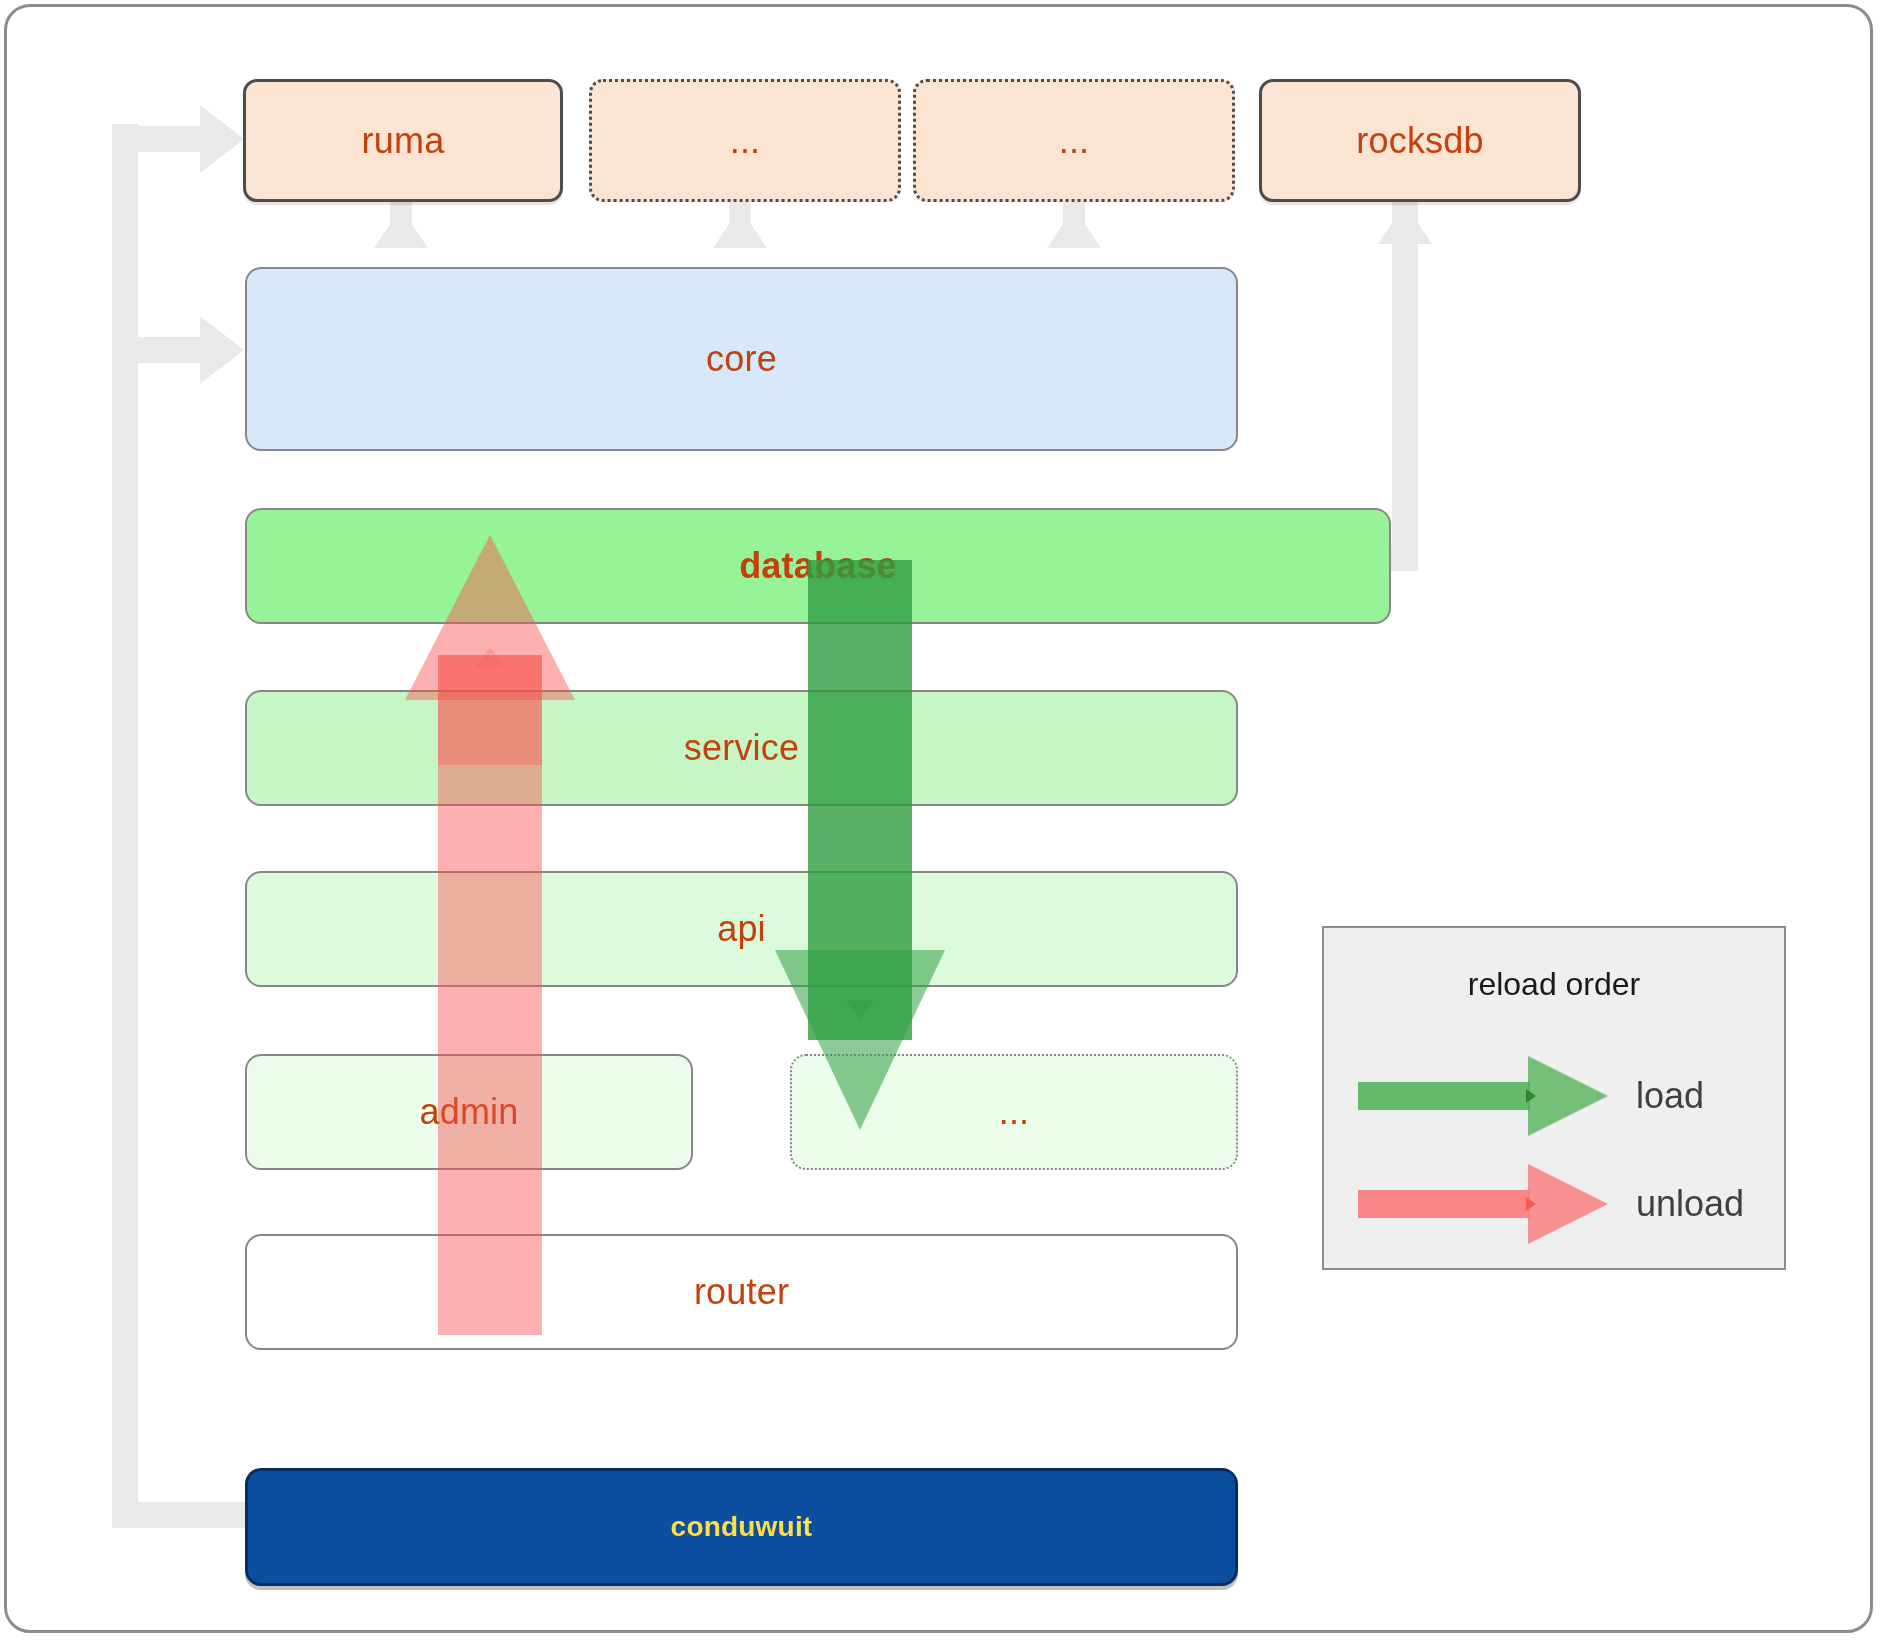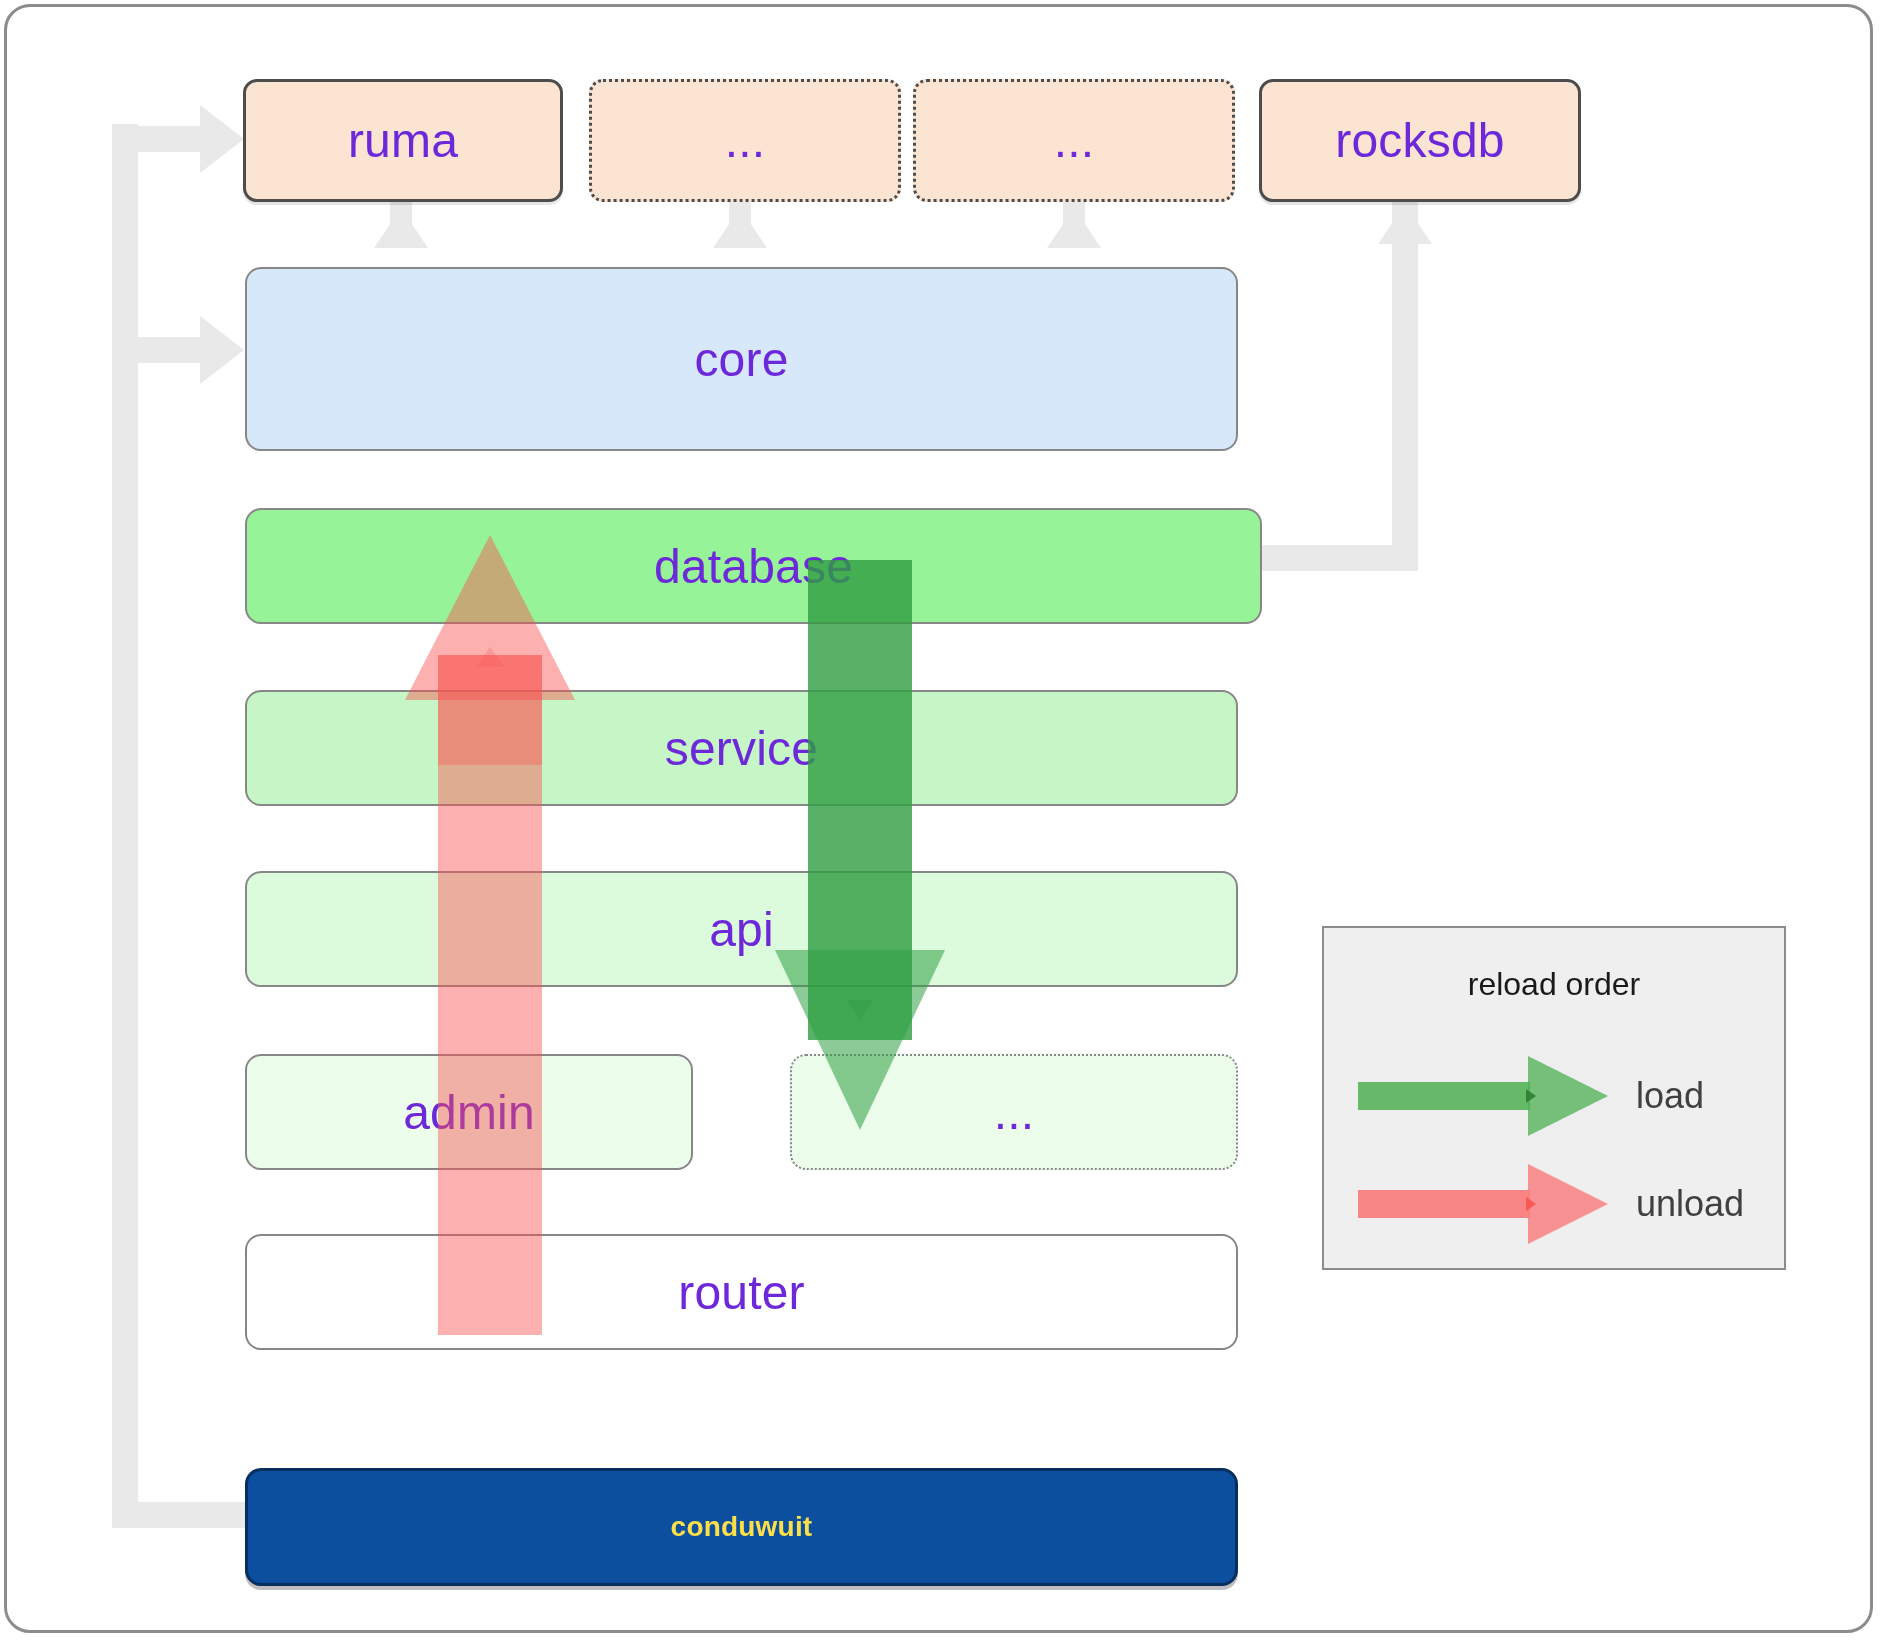--- a/index.html
+++ b/index.html
@@ -15,22 +15,22 @@
     width:1869px;height:1629px;
     border:3px solid #8c8c8c;
     border-radius:26px;
     box-sizing:border-box;
     background:#ffffff;
   }
   .node{
     position:absolute;
     box-sizing:border-box;
     display:flex;align-items:center;justify-content:center;
-    color:#6d28d9;
-    font-size:48px;
+    color:#c2410c;
+    font-size:36px;
     letter-spacing:.2px;
     z-index:5;
   }
   
   .dep{
     background:#fce4d3;
     border:3px solid #4d4d4d;
     border-radius:14px;
     box-shadow:0 3px 0 rgba(0,0,0,.10);
   }
@@ -144,21 +144,21 @@
   </div>
 
   <div class="node dep" style="left:1259px;top:79px;width:322px;height:123px;">
     <span>rocksdb</span>
   </div>
 
   <div class="node layer core" style="left:245px;top:267px;width:993px;height:184px;">
     <span>core</span>
   </div>
 
-  <div class="node layer l-database" style="left:245px;top:508px;width:1017px;height:116px;">
+  <div class="node layer l-database" style="left:245px;top:508px;width:1146px;height:116px;font-weight:bold;">
     <span>database</span>
   </div>
 
   <div class="node layer l-service" style="left:245px;top:690px;width:993px;height:116px;">
     <span>service</span>
   </div>
 
   <div class="node layer l-api" style="left:245px;top:871px;width:993px;height:116px;">
     <span>api</span>
   </div>

